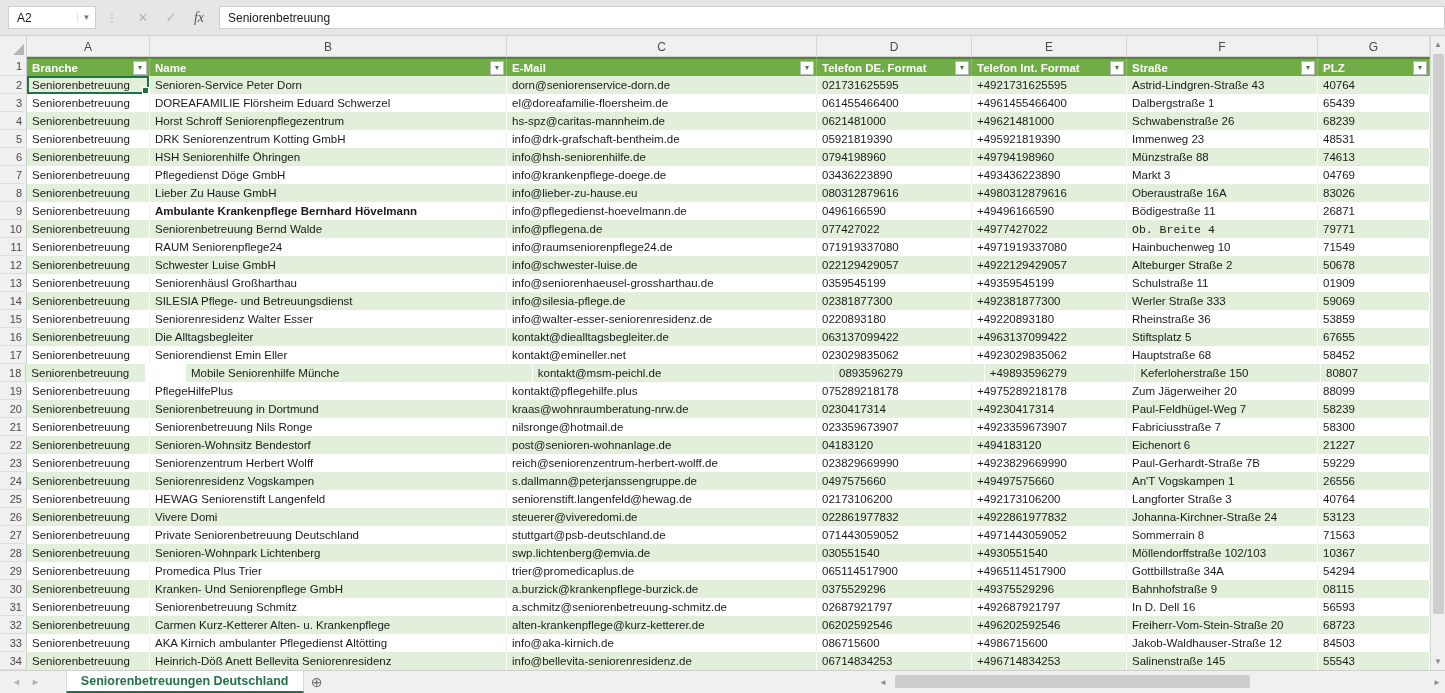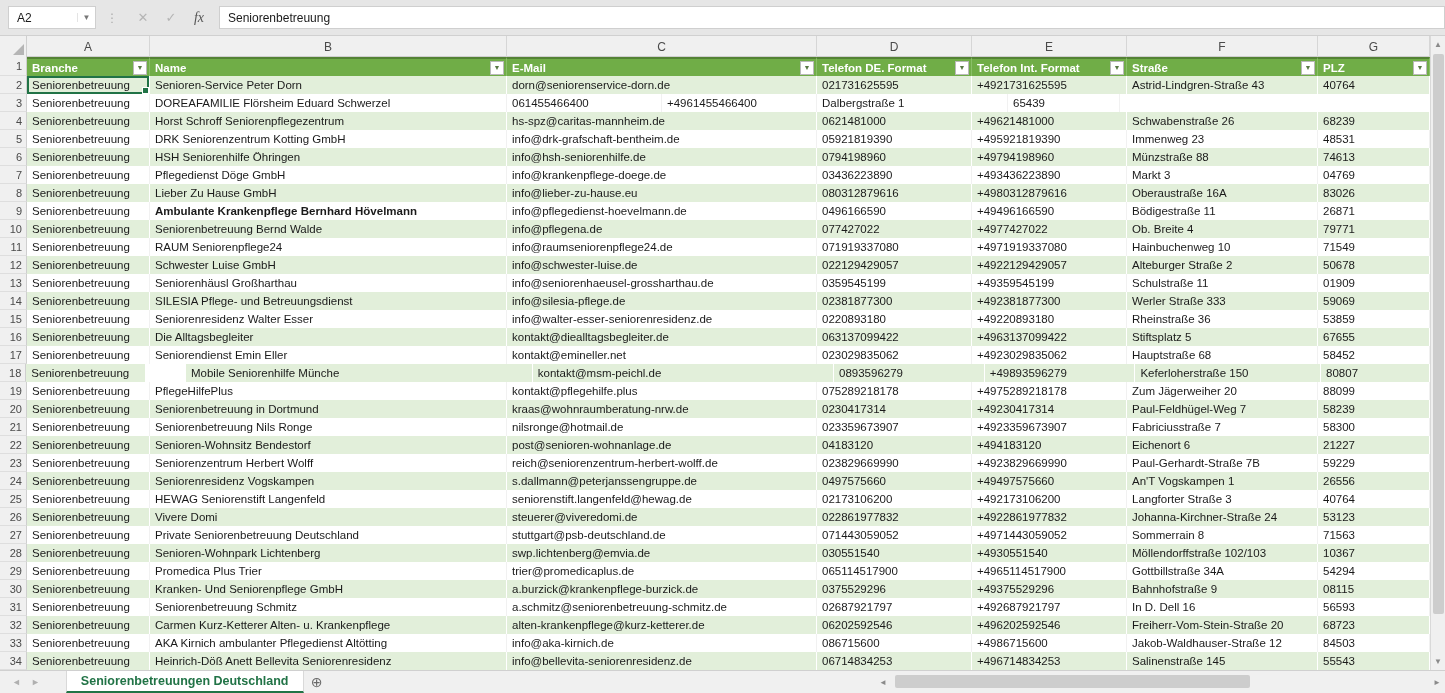--- a/index.html
+++ b/index.html
@@ -135,20 +135,21 @@
         <div class="cell" style="width: 310px;">dorn@seniorenservice-dorn.de</div>
         <div class="cell" style="width: 155px;">021731625595</div>
         <div class="cell" style="width: 155px;">+4921731625595</div>
         <div class="cell" style="width: 191px;">Astrid-Lindgren-Straße 43</div>
         <div class="cell" style="width: 112px;">40764</div>
       </div>
       <div class="row plain">
         <div class="row-num">3</div>
         <div class="cell" style="width: 123px;">Seniorenbetreuung</div>
         <div class="cell" style="width: 357px;">DOREAFAMILIE Flörsheim Eduard Schwerzel</div>
+        <div class="cell" style="width: 310px;">el@doreafamilie-floersheim.de</div>
         <div class="cell" style="width: 155px;">061455466400</div>
         <div class="cell" style="width: 155px;">+4961455466400</div>
         <div class="cell" style="width: 191px;">Dalbergstraße 1</div>
         <div class="cell" style="width: 112px;">65439</div>
       </div>
       <div class="row banded">
         <div class="row-num">4</div>
         <div class="cell" style="width: 123px;">Seniorenbetreuung</div>
         <div class="cell" style="width: 357px;">Horst Schroff Seniorenpflegezentrum</div>
         <div class="cell" style="width: 310px;">hs-spz@caritas-mannheim.de</div>
@@ -207,21 +208,21 @@
         <div class="cell" style="width: 191px;">Bödigestraße 11</div>
         <div class="cell" style="width: 112px;">26871</div>
       </div>
       <div class="row banded">
         <div class="row-num">10</div>
         <div class="cell" style="width: 123px;">Seniorenbetreuung</div>
         <div class="cell" style="width: 357px;">Seniorenbetreuung Bernd Walde</div>
         <div class="cell" style="width: 310px;">info@pflegena.de</div>
         <div class="cell" style="width: 155px;">077427022</div>
         <div class="cell" style="width: 155px;">+4977427022</div>
-        <div class="cell" style="width: 191px;">Ob. Breite 4</div>
+        <div class="cell" style="width: 191px; font-family: Liberation Mono, monospace;">Ob. Breite 4</div>
         <div class="cell" style="width: 112px;">79771</div>
       </div>
       <div class="row plain">
         <div class="row-num">11</div>
         <div class="cell" style="width: 123px;">Seniorenbetreuung</div>
         <div class="cell" style="width: 357px;">RAUM Seniorenpflege24</div>
         <div class="cell" style="width: 310px;">info@raumseniorenpflege24.de</div>
         <div class="cell" style="width: 155px;">071919337080</div>
         <div class="cell" style="width: 155px;">+4971919337080</div>
         <div class="cell" style="width: 191px;">Hainbuchenweg 10</div>

